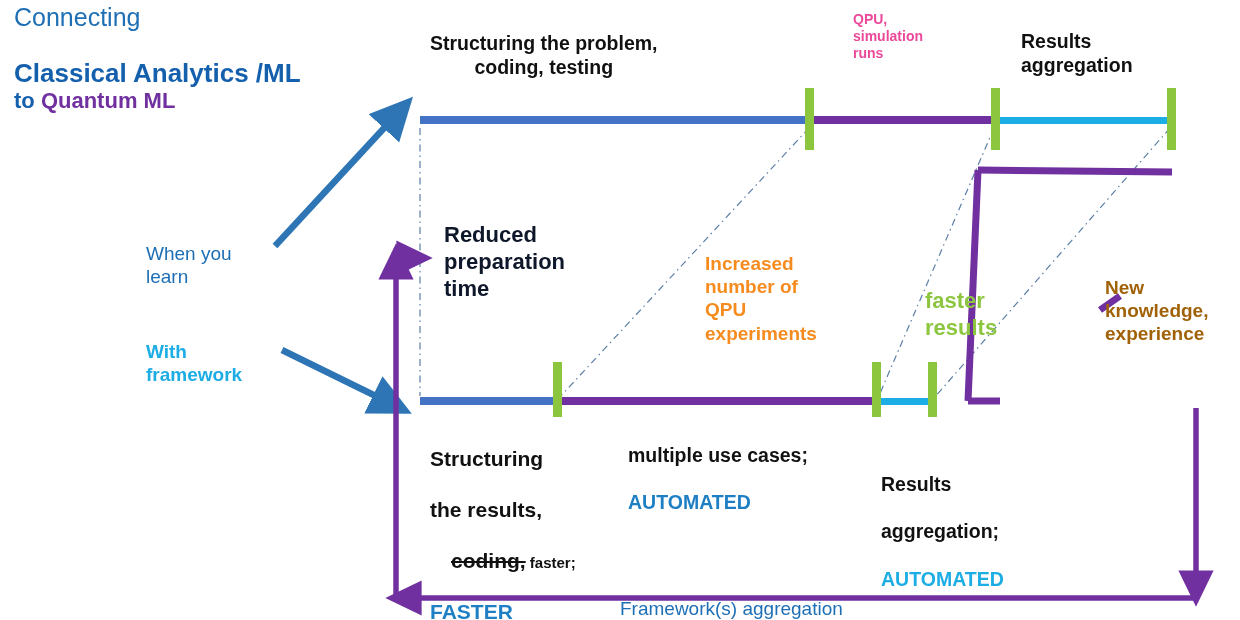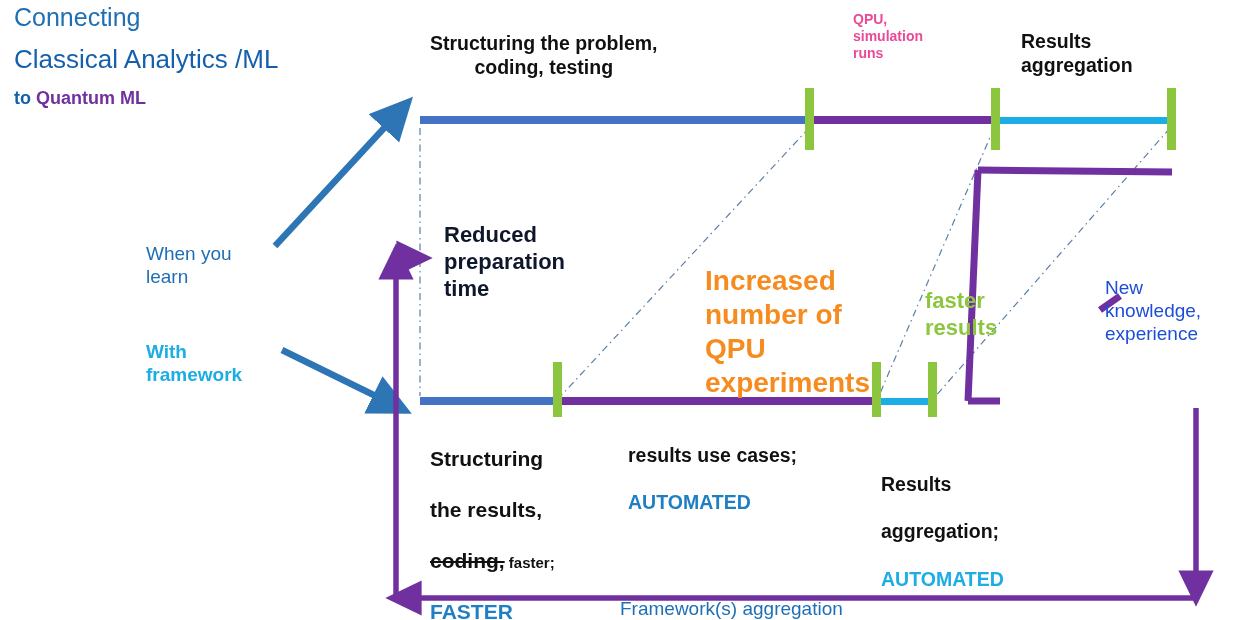--- a/index.html
+++ b/index.html
@@ -13,49 +13,49 @@
   }
   #canvas{position:absolute;left:0;top:0;width:1240px;height:620px;}
   svg.layer{position:absolute;left:0;top:0;width:1240px;height:620px;pointer-events:none;}
   .txt{position:absolute;white-space:pre-line;line-height:1.22;}
 
   
   .title-line1{
     left:14px;top:2px;font-size:25px;color:#1F6FB5;font-weight:400;letter-spacing:0px;
   }
   .title-line2{
-    left:14px;top:44px;font-size:26px;font-weight:normal;color:#1560AD;
+    left:14px;top:58px;font-size:26px;font-weight:bold;color:#1560AD;
   }
   .title-line3{
-    left:14px;top:88px;font-size:18px;font-weight:bold;color:#1560AD;
+    left:14px;top:88px;font-size:22px;font-weight:bold;color:#1560AD;
   }
   .title-line3 .q{color:#7030A0;}
 
   
   .when-you-learn{
     left:146px;top:242px;font-size:19px;color:#1F6FB5;font-weight:400;
   }
   .with-framework{
     left:146px;top:340px;font-size:19px;color:#1CADE4;font-weight:bold;
   }
 
   
   .top-lbl-1{left:430px;top:32px;font-size:19.5px;font-weight:bold;color:#111111;text-align:center;}
   .top-lbl-2{left:853px;top:3px;font-size:14px;font-weight:bold;color:#ec4899;margin-top:8px;}
   .top-lbl-3{left:1021px;top:30px;font-size:19.5px;font-weight:bold;color:#111111;}
 
   
   .ben-reduced{left:444px;top:222px;font-size:22px;font-weight:bold;color:#0f172a;}
-  .ben-increased{left:705px;top:264px;font-size:28px;font-weight:bold;color:#F68C1F;}
+  .ben-increased{left:705px;top:252px;font-size:19px;font-weight:bold;color:#F68C1F;}
   .ben-faster{left:925px;top:288px;font-size:22px;font-weight:bold;color:#8CC63F;}
-  .ben-newknow{left:1105px;top:276px;font-size:19px;font-weight:normal;color:#1d4ed8;}
+  .ben-newknow{left:1105px;top:276px;font-size:19px;font-weight:bold;color:#a16207;}
 
   
   .bot-lbl-1{left:430px;top:420px;font-size:21px;font-weight:bold;color:#111111;}
-  .bot-lbl-1 .strike{text-decoration:line-through;}
+  .bot-lbl-1 .strike{text-decoration:line-through;margin-left:21px;}
   .bot-lbl-1 .small{font-size:15px;}
   .bot-lbl-1 .hl{color:#1F7FC4;}
   .bot-lbl-2{left:628px;top:420px;font-size:19.5px;font-weight:bold;color:#111111;}
   .bot-lbl-2 .hl{color:#1F7FC4;}
   .bot-lbl-3{left:881px;top:449px;font-size:19.5px;font-weight:bold;color:#111111;}
   .bot-lbl-3 .hl{color:#1CADE4;}
 
   .framework-note{
     left:620px;top:597px;font-size:19px;color:#1F6FB5;font-weight:400;
   }
@@ -153,21 +153,21 @@
 experience</div>
 
   <div class="txt bot-lbl-1">
     <div>Structuring</div>
     <div>the results,</div>
     <div><span class="strike">coding,</span><span class="small"> faster;</span></div>
     <div class="hl">FASTER</div>
   </div>
 
   <div class="txt bot-lbl-2">
-    <div>results use cases;</div>
+    <div>multiple use cases;</div>
     <div class="hl">AUTOMATED</div>
   </div>
 
   <div class="txt bot-lbl-3">
     <div>Results</div>
     <div>aggregation;</div>
     <div class="hl">AUTOMATED</div>
   </div>
 
   <div class="txt framework-note">Framework(s) aggregation</div>

